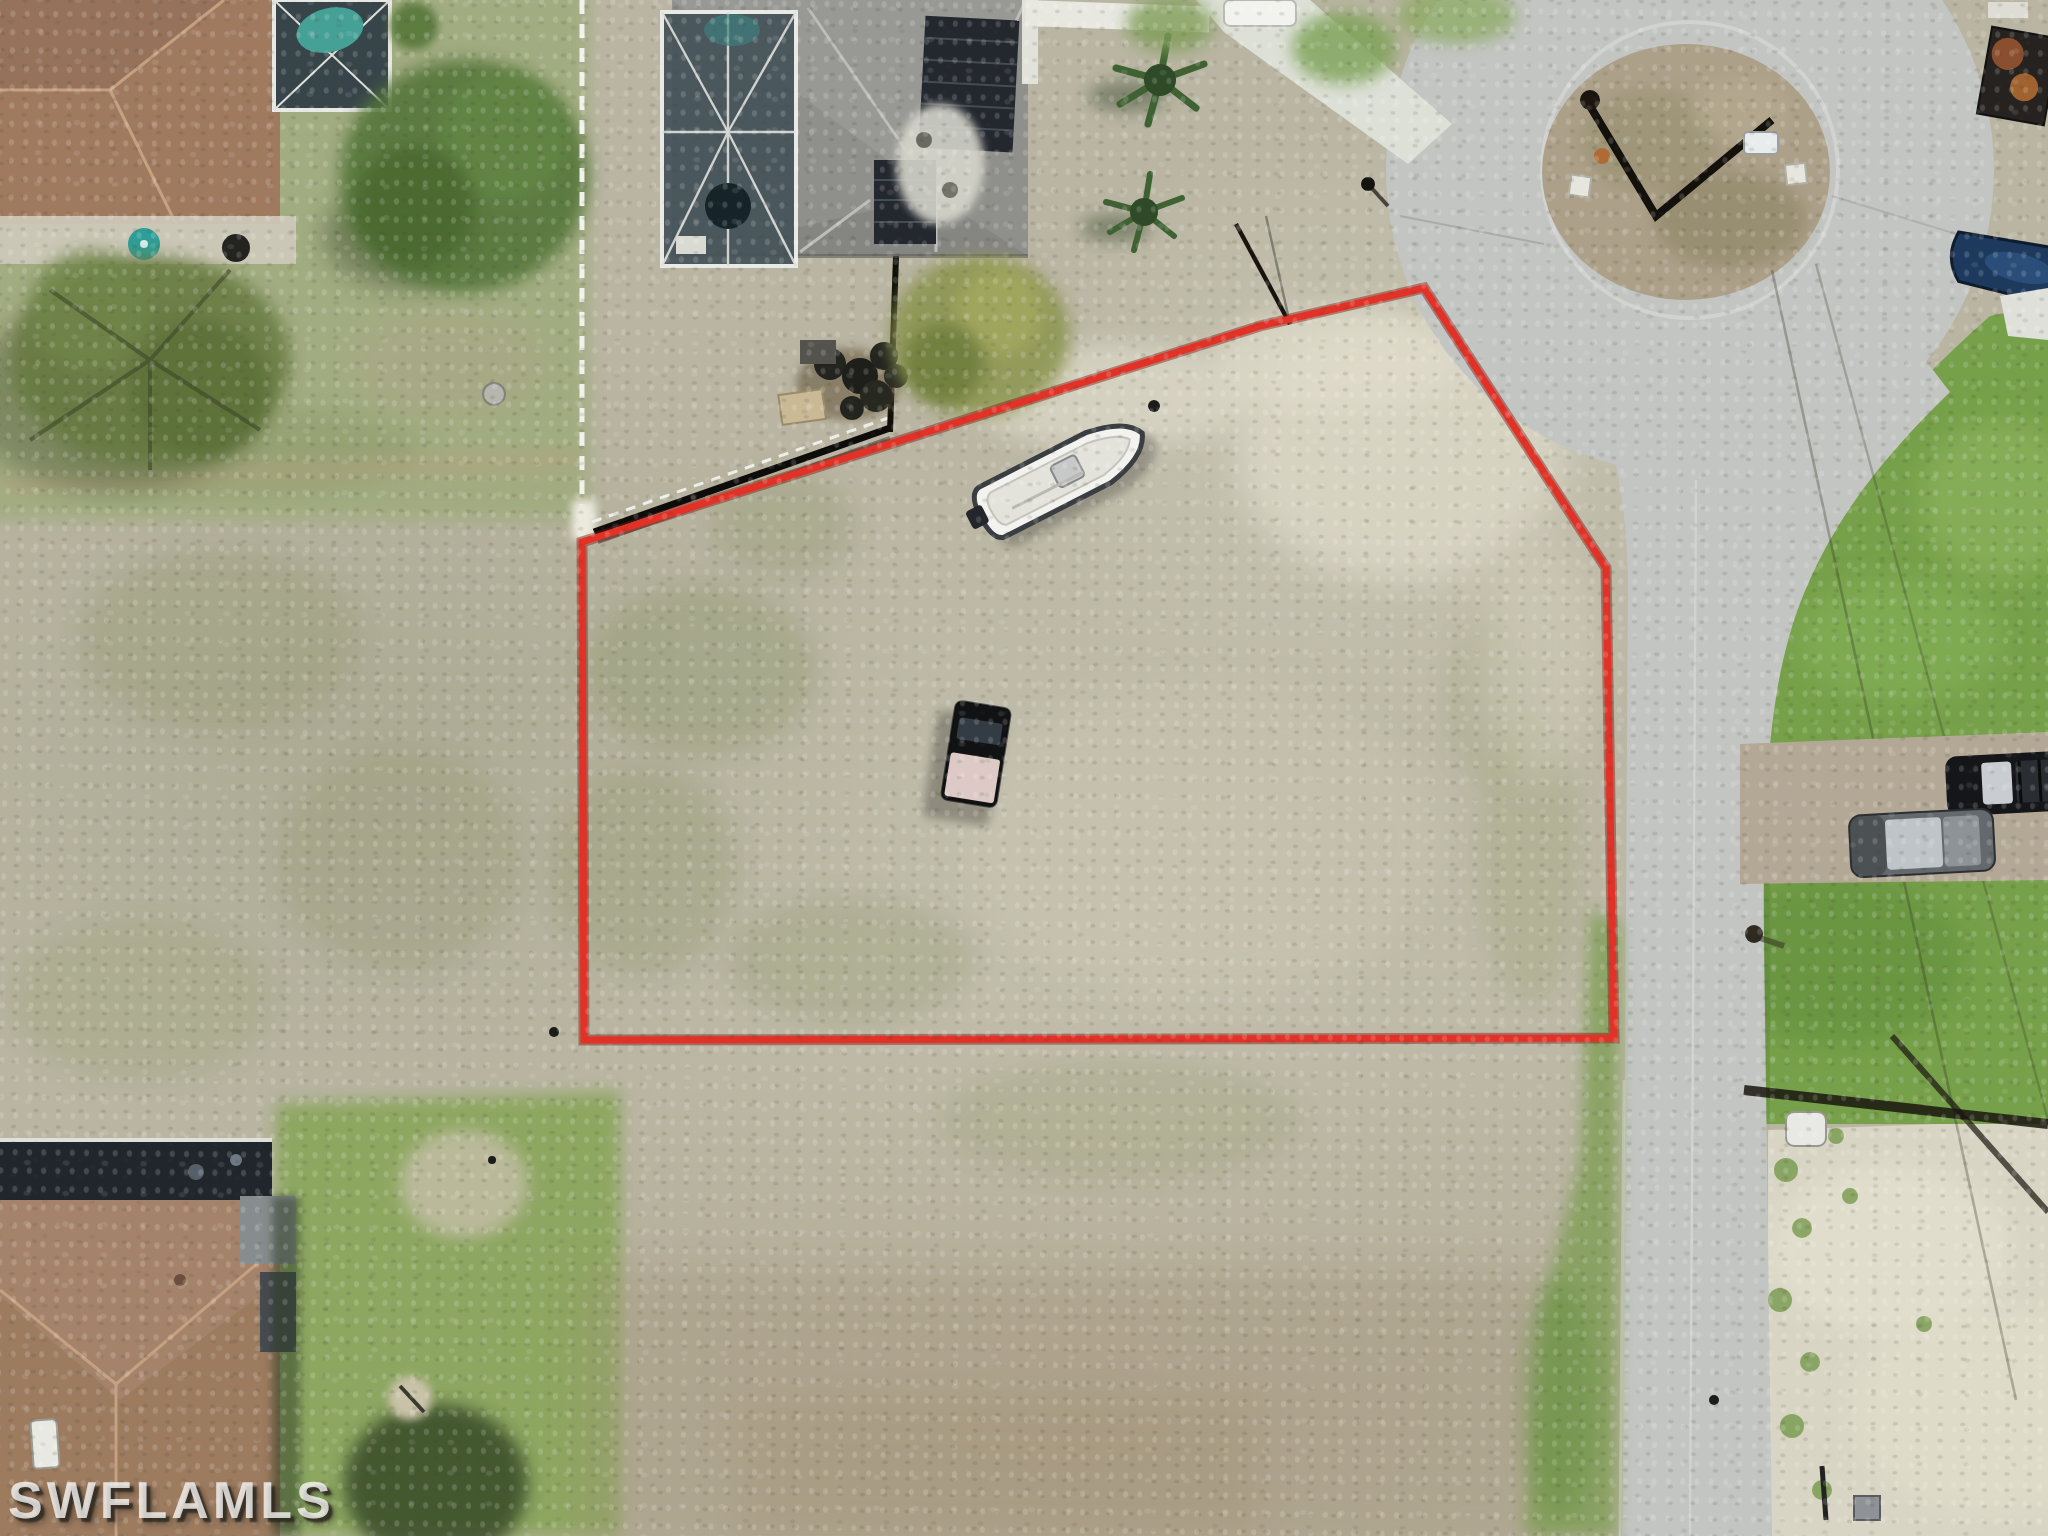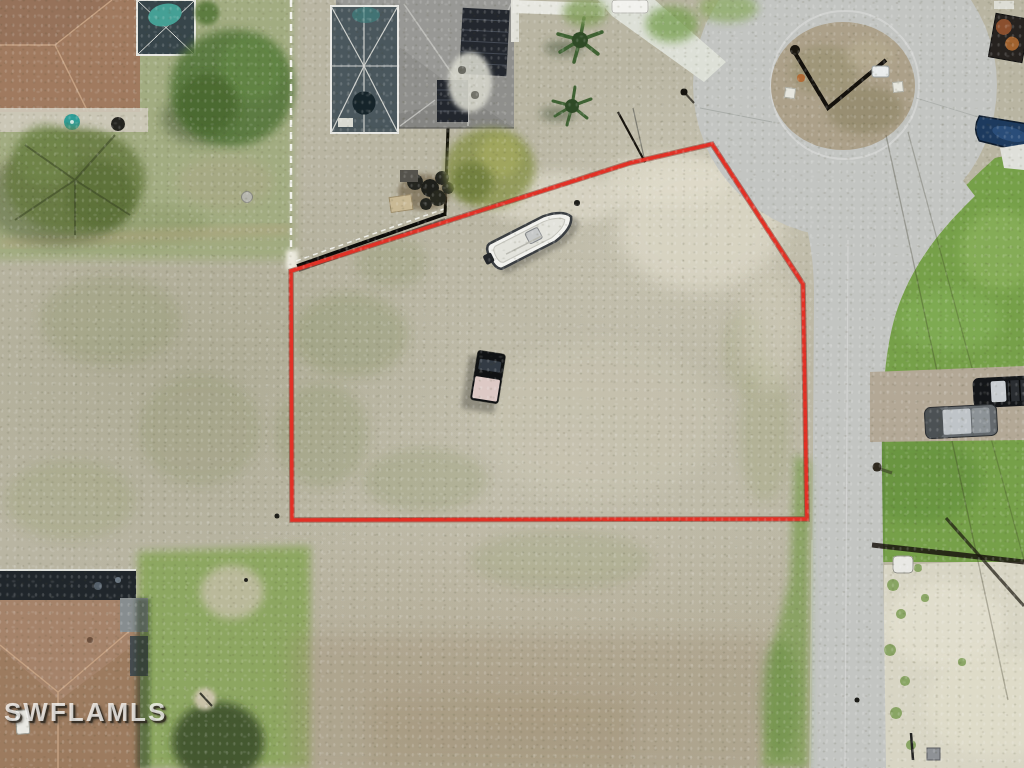--- a/index.html
+++ b/index.html
@@ -25,21 +25,21 @@
       radial-gradient(rgba(255,255,255,.16) 1px, transparent 1.5px),
       radial-gradient(rgba(62,66,40,.14) 1px, transparent 1.5px),
       radial-gradient(rgba(255,255,255,.10) 1.3px, transparent 2px),
       radial-gradient(rgba(80,70,46,.11) 1px, transparent 1.7px);
     background-size:7px 9px, 11px 8px, 19px 15px, 23px 17px;
     background-position:0 0, 3px 5px, 9px 2px, 12px 10px;
     transform:rotate(.6deg) scale(1.02);
   }
   svg.scene{position:absolute;inset:0;z-index:10;}
   .watermark{
-    position:absolute;left:4px;top:697px;z-index:40;
+    position:absolute;left:4px;top:735px;z-index:40;
     font-size:26px;font-weight:bold;letter-spacing:2px;
     color:rgba(250,250,248,.78);
     text-shadow:2px 2px 1px rgba(45,40,32,.85), 3px 3px 3px rgba(45,40,32,.5);
   }
 </style>
 </head>
 <body>
 
 <div class="stage">
   <div class="ground-base"></div>

